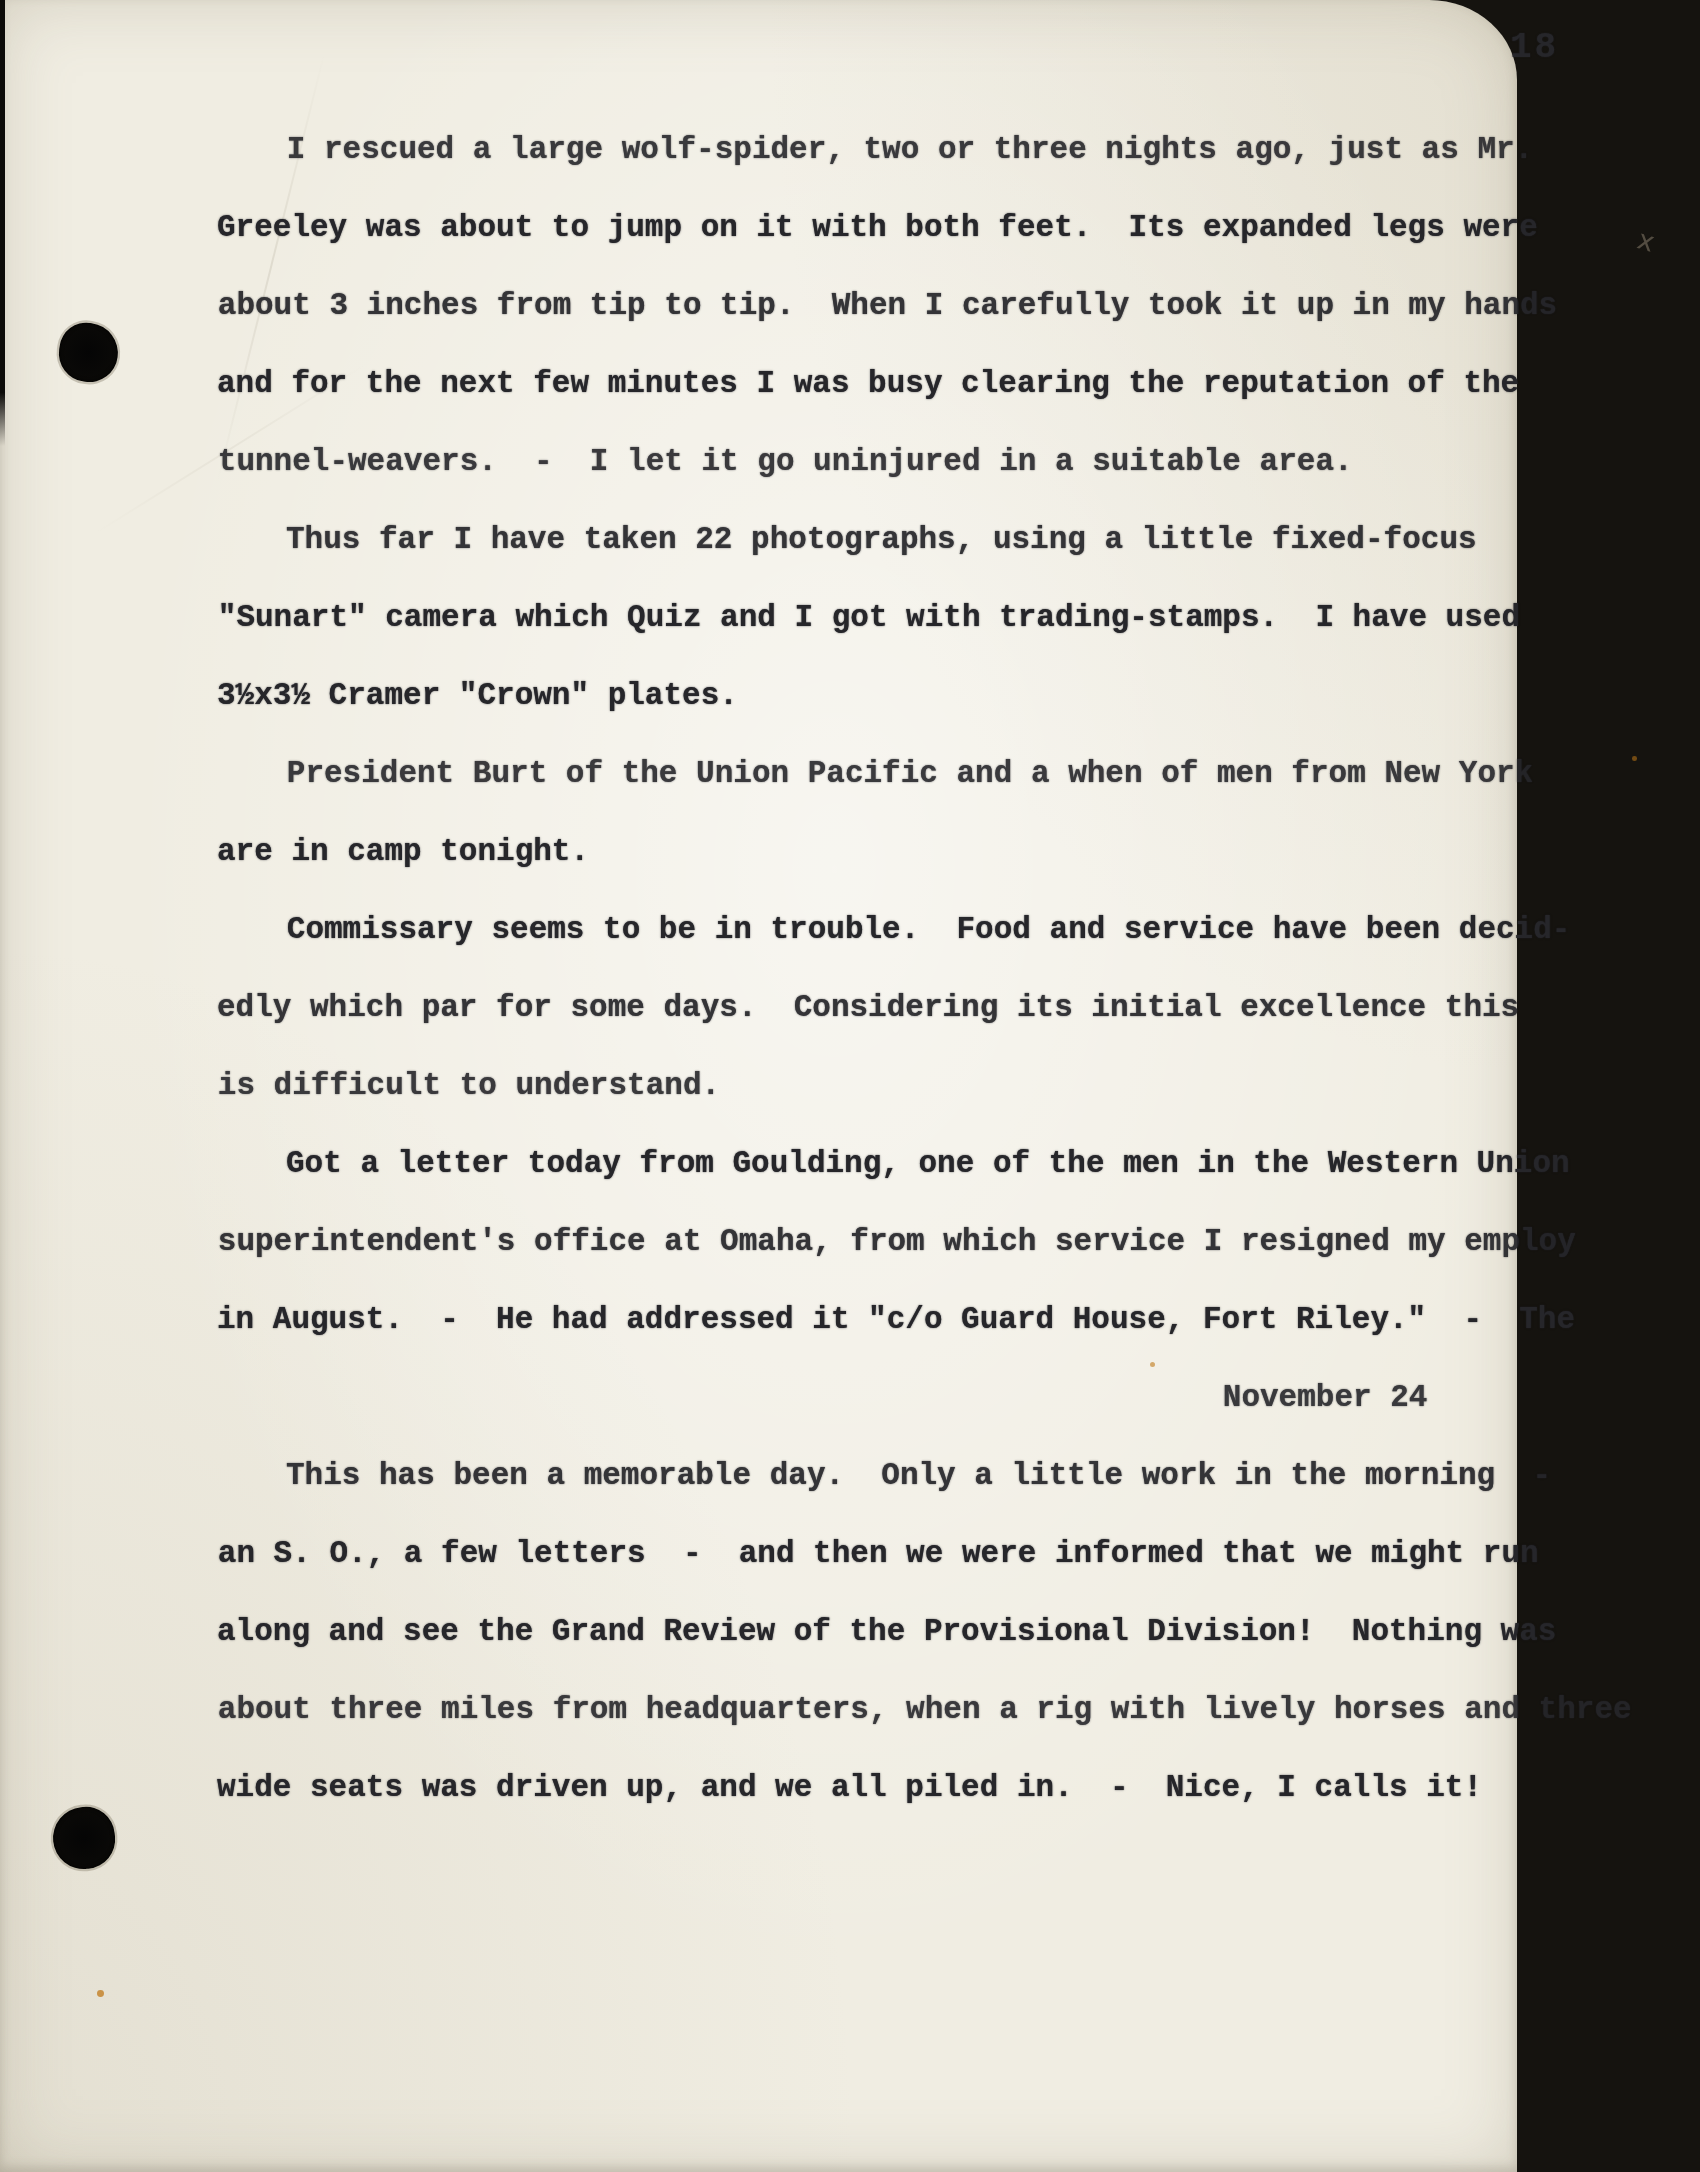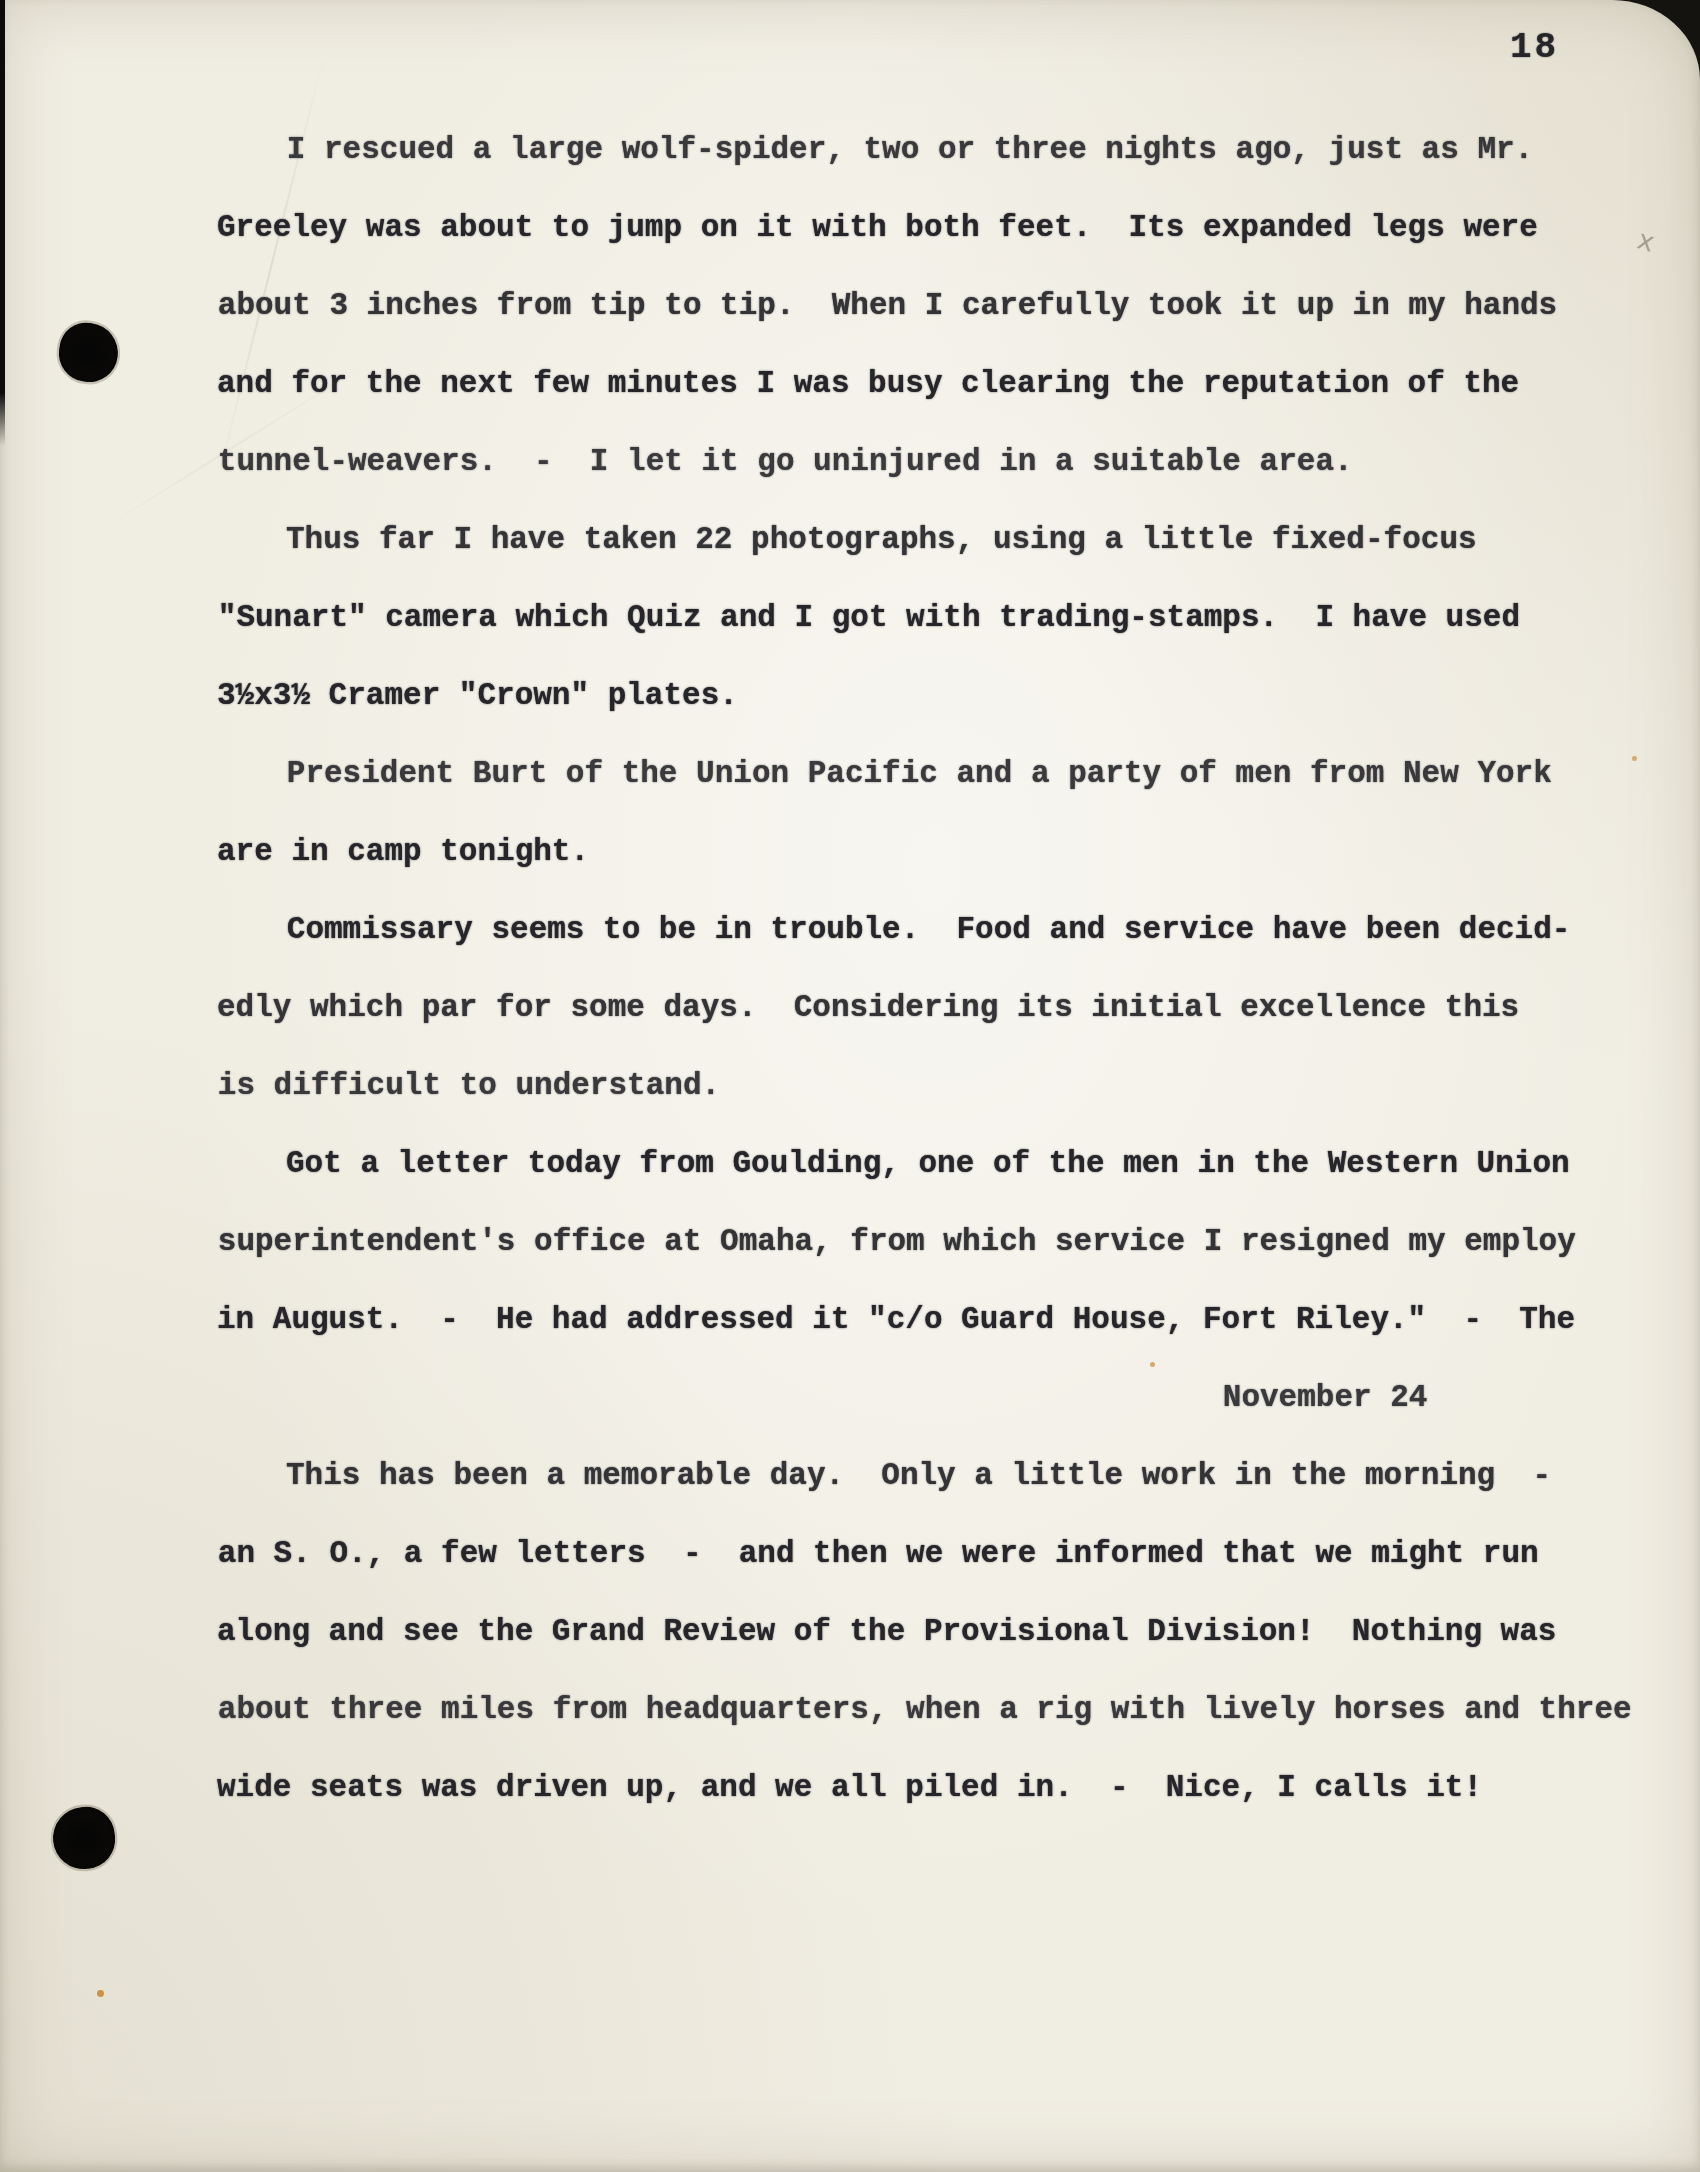--- a/index.html
+++ b/index.html
@@ -12,21 +12,21 @@
   html,body{width:1700px;height:2172px;}
   body{
     background:var(--background,#15130f);
     font-family:"Liberation Mono","DejaVu Sans Mono",monospace;
     position:relative;
     overflow:hidden;
   }
   .page{
     position:absolute;
     left:0;top:0;
-    width:1700px;height:2172px;
+    width:1517px;height:2172px;
     background:
       radial-gradient(ellipse at 55% 40%, rgba(255,255,255,0.5) 0%, rgba(255,255,255,0) 60%),
       radial-gradient(ellipse at 0% 100%, rgba(190,182,160,0.25) 0%, rgba(190,182,160,0) 40%),
       radial-gradient(ellipse at 100% 0%, rgba(200,192,170,0.30) 0%, rgba(200,192,170,0) 35%),
       var(--paper,#f0ede2);
     border-top-right-radius:88px 80px;
     box-shadow:inset 0 0 69px rgba(140,130,105,0.28), inset 0 -4.6px 10.7px rgba(100,92,75,0.25);
   }
   
   .edge-left{
@@ -126,21 +126,21 @@
 
   <div class="text-block" id="text-block">
       <div class="line indent">I rescued a large wolf-spider, two or three nights ago, just as Mr.</div>
       <div class="line">Greeley was about to jump on it with both feet.  Its expanded legs were</div>
       <div class="line">about 3 inches from tip to tip.  When I carefully took it up in my hands</div>
       <div class="line">and for the next few minutes I was busy clearing the reputation of the</div>
       <div class="line">tunnel-weavers.  -  I let it go uninjured in a suitable area.</div>
       <div class="line indent">Thus far I have taken 22 photographs, using a little fixed-focus</div>
       <div class="line">"Sunart" camera which Quiz and I got with trading-stamps.  I have used</div>
       <div class="line">3½x3½ Cramer "Crown" plates.</div>
-      <div class="line indent">President Burt of the Union Pacific and a party of men from New York</div>
+      <div class="line indent">President Burt of the Union Pacific and a when of men from New York</div>
       <div class="line">are in camp tonight.</div>
       <div class="line indent">Commissary seems to be in trouble.  Food and service have been decid-</div>
       <div class="line">edly which par for some days.  Considering its initial excellence this</div>
       <div class="line">is difficult to understand.</div>
       <div class="line indent">Got a letter today from Goulding, one of the men in the Western Union</div>
       <div class="line">superintendent's office at Omaha, from which service I resigned my employ</div>
       <div class="line">in August.  -  He had addressed it "c/o Guard House, Fort Riley."  -  The</div>
       <div class="line heading">November 24</div>
       <div class="line indent">This has been a memorable day.  Only a little work in the morning  -</div>
       <div class="line">an S. O., a few letters  -  and then we were informed that we might run</div>

